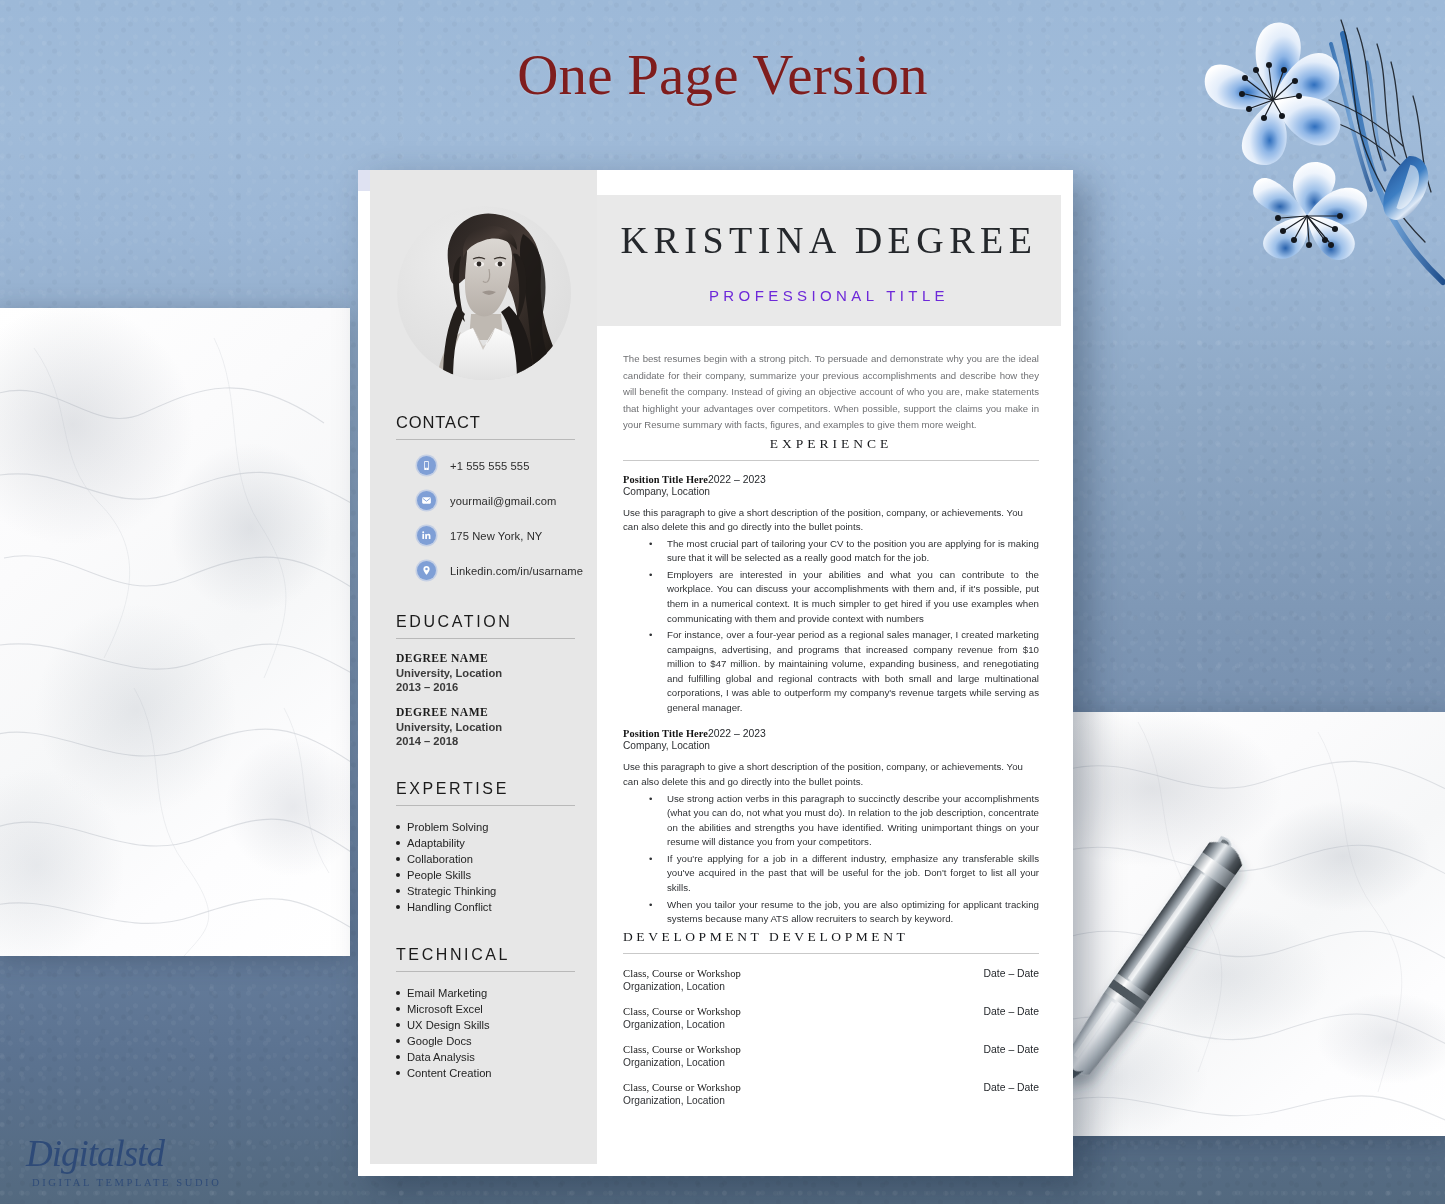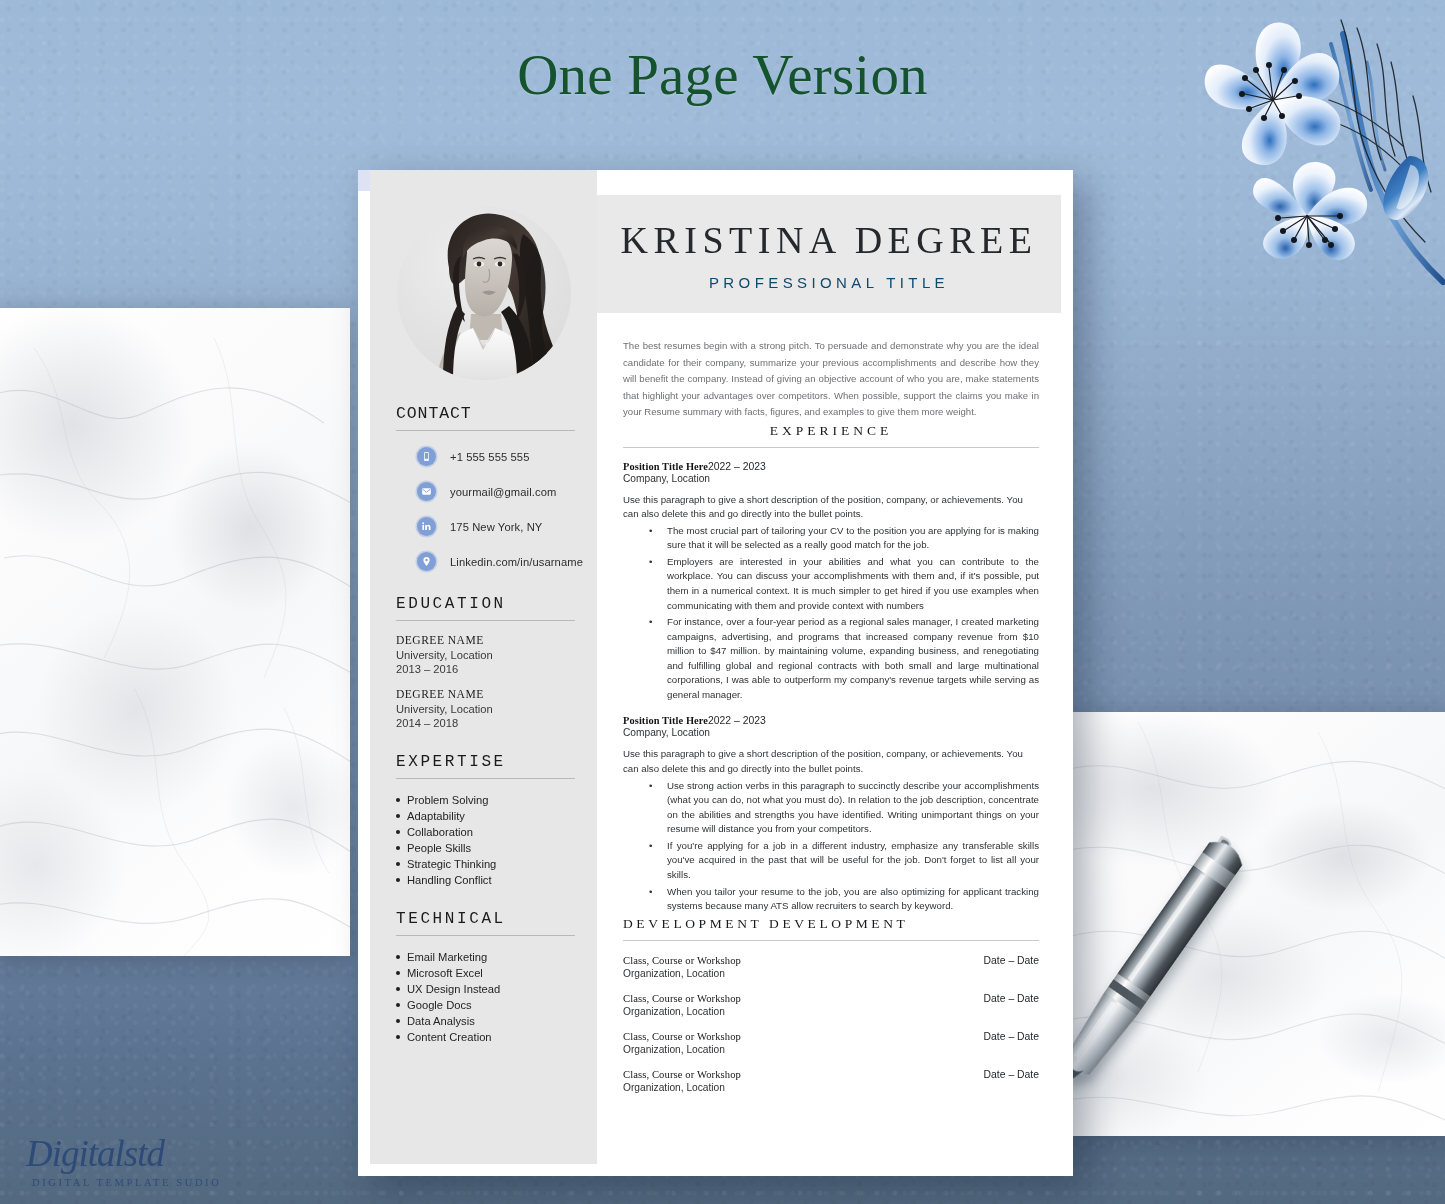--- a/index.html
+++ b/index.html
@@ -59,21 +59,21 @@
   }
 
   
   #flowers { position:absolute; right:-6px; top:4px; width:270px; height:285px; }
 
   
   #page-heading {
     position:absolute; left:0; right:0; top:42px;
     text-align:center;
     font-family:"Liberation Serif", serif;
-    font-size:57px; color:#14532d; letter-spacing:.2px;
+    font-size:57px; color:#7f1d1d; letter-spacing:.2px;
     text-shadow: 0 1px 2px rgba(255,255,255,.18);
   }
 
   
   #watermark { position:absolute; left:26px; bottom:16px; width:240px; }
   #wm-script {
     font-family:"Liberation Serif", serif;
     font-style:italic; font-size:37px; color:#2b4877;
     letter-spacing:-1px; opacity:.92; line-height:1;
   }
@@ -111,42 +111,42 @@
   #photo {
     width:174px; height:174px; border-radius:50%;
     background: radial-gradient(circle at 35% 32%, #e9e9e9 0 56%, #dedede 100%);
     overflow:hidden; position:relative;
   }
   #photo svg { position:absolute; inset:0; width:100%; height:100%; }
 
   .side-inner { padding: 0 22px 0 26px; }
 
   .sec-head {
-    font-family:Liberation Mono, monospace;
+    font-family:Liberation Sans, sans-serif;
     color:#1b1b1b;
     font-size:16px;
     letter-spacing:2.6px;
     padding-bottom:7px;
     border-bottom:1.3px solid #b9b9b9;
-    margin-top:24px;
+    margin-top:33px;
   }
   #contact-head { letter-spacing:.9px; font-size:16.5px; }
 
   .contact-list { margin-top:16px; }
   .contact-row { display:flex; align-items:center; gap:14px; margin-bottom:16px;padding-left:21px; }
   .cicon {
     width:19px; height:19px; border-radius:50%;
     background:#7f9fd6; flex:0 0 19px;
     display:flex; align-items:center; justify-content:center;
     box-shadow: 0 0 0 1.5px rgba(190,203,228,.85);
   }
   .cicon svg { width:11px; height:11px; fill:#ffffff; }
   .ctext { font-size:11.2px; color:#2d2d2d; letter-spacing:.1px; }
 
-  .edu-block { margin-top:13px; }
+  .edu-block { margin-top:13px;font-weight:bold; }
   .edu-block:first-of-type { margin-top:15px; }
   .edu-degree {
     font-family:"Liberation Serif", serif;
     font-size:11.6px; color:#1c1c1c; letter-spacing:.45px;
   }
   .edu-line { font-size:11.2px; color:#3a3a3a; margin-top:2px; }
 
   .skill-list { margin-top:15px; }
   .skill-item {
     font-size:11.2px; color:#242424; margin-bottom:4px;
@@ -164,22 +164,22 @@
     margin: 25px 12px 0 0;
     background:#e9e9e9;
     padding: 26px 0 22px 0;
     text-align:center;
   }
   #full-name {
     font-family:"Liberation Serif", serif;
     font-size:38px; letter-spacing:5.5px; color:#25282c; line-height:1;
   }
   #job-title {
-    margin-top:15px;
-    font-size:15px; letter-spacing:4.4px; color:#0c4a6e;
+    margin-top:28px;
+    font-size:15px; letter-spacing:4.4px; color:#6d28d9;
   }
 
   .main-inner { padding: 0 34px 0 26px; }
 
   #summary {
     margin-top:25px;
     font-size:9.6px; line-height:1.72; color:#6f7073;
     text-align:justify;
   }
 
@@ -588,21 +588,21 @@
         <div class="skill-item">
             <span class="dot"></span>
             <span>Email Marketing</span>
           </div>
         <div class="skill-item">
             <span class="dot"></span>
             <span>Microsoft Excel</span>
           </div>
         <div class="skill-item">
             <span class="dot"></span>
-            <span>UX Design Instead</span>
+            <span>UX Design Skills</span>
           </div>
         <div class="skill-item">
             <span class="dot"></span>
             <span>Google Docs</span>
           </div>
         <div class="skill-item">
             <span class="dot"></span>
             <span>Data Analysis</span>
           </div>
         <div class="skill-item">

